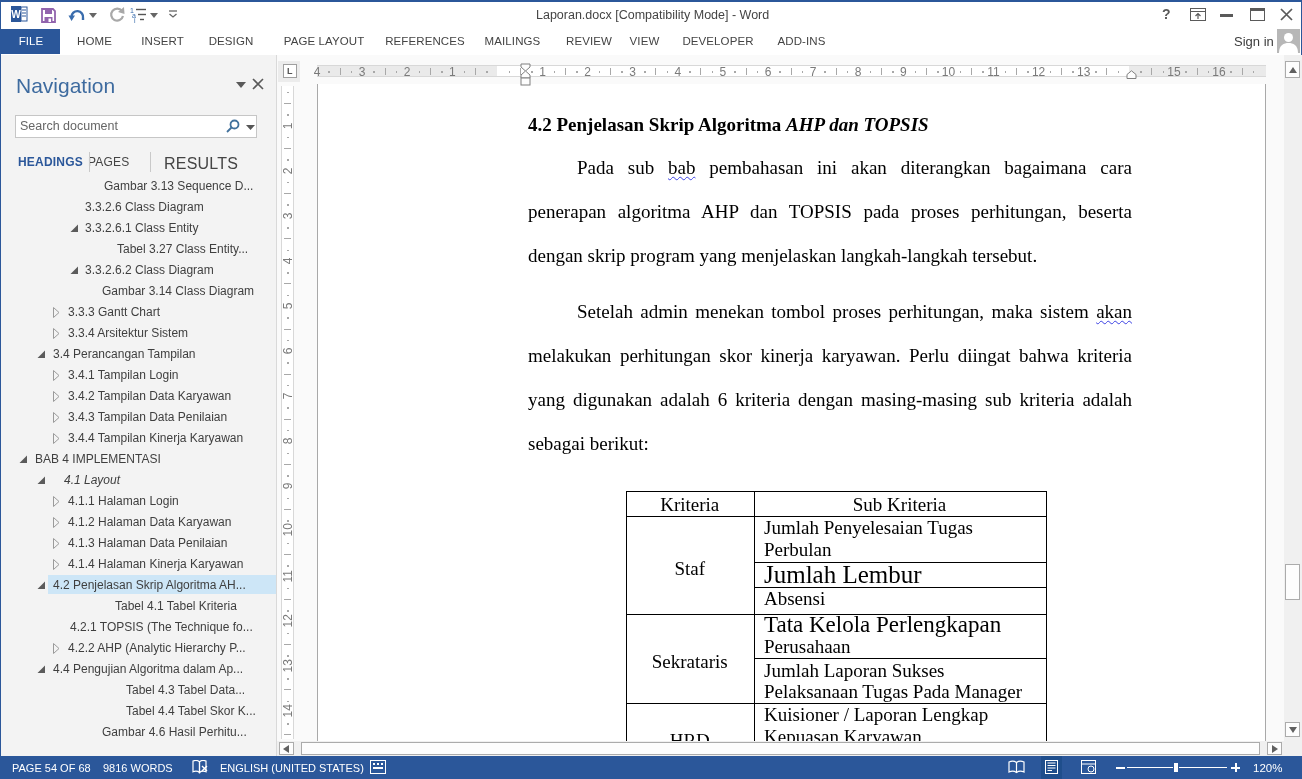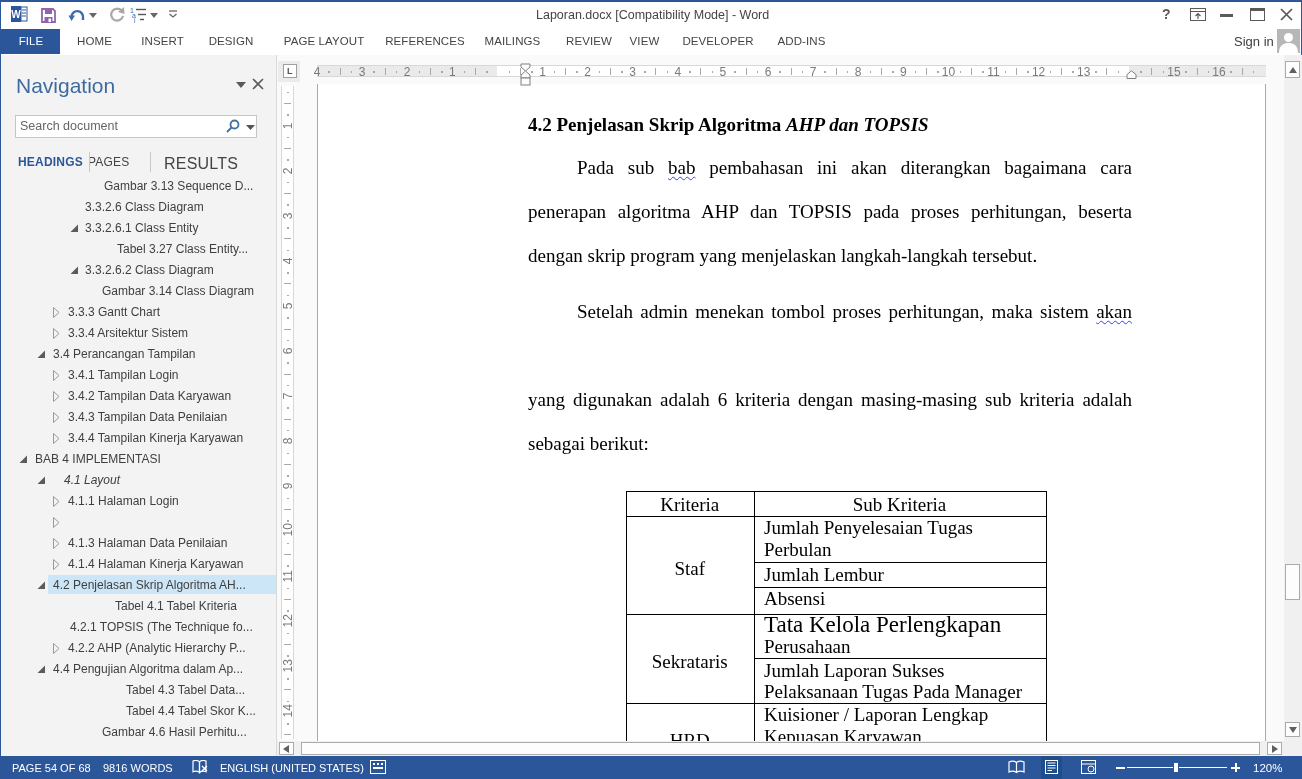--- a/index.html
+++ b/index.html
@@ -167,20 +167,21 @@
       <path d="M8,0.5 L8,8 L0.5,8 Z" fill="#5b5b5b"></path>
     </svg>
 <div class="nrow" style="top:469.5px;padding-left:64px;font-style:italic;">4.1 Layout</div>
 <svg class="a" style="left:53px;top:495.5px;" width="7" height="11" viewBox="0 0 7 11">
       <path d="M0.5,0.5 L6,5.5 L0.5,10.5 Z" fill="none" stroke="#9a9a9a" stroke-width="1"></path>
     </svg>
 <div class="nrow" style="top:490.5px;padding-left:68px;">4.1.1 Halaman Login</div>
 <svg class="a" style="left:53px;top:516.5px;" width="7" height="11" viewBox="0 0 7 11">
       <path d="M0.5,0.5 L6,5.5 L0.5,10.5 Z" fill="none" stroke="#9a9a9a" stroke-width="1"></path>
     </svg>
+<div class="nrow" style="top:511.5px;padding-left:68px;">4.1.2 Halaman Data Karyawan</div>
 <svg class="a" style="left:53px;top:537.5px;" width="7" height="11" viewBox="0 0 7 11">
       <path d="M0.5,0.5 L6,5.5 L0.5,10.5 Z" fill="none" stroke="#9a9a9a" stroke-width="1"></path>
     </svg>
 <div class="nrow" style="top:532.5px;padding-left:68px;">4.1.3 Halaman Data Penilaian</div>
 <svg class="a" style="left:53px;top:558.5px;" width="7" height="11" viewBox="0 0 7 11">
       <path d="M0.5,0.5 L6,5.5 L0.5,10.5 Z" fill="none" stroke="#9a9a9a" stroke-width="1"></path>
     </svg>
 <div class="nrow" style="top:553.5px;padding-left:68px;">4.1.4 Halaman Kinerja Karyawan</div>
 <div class="a" style="left:48px;top:575.0px;width:228px;height:19px;background:#cde6f7;"></div>
 <svg class="a" style="left:37px;top:580.5px;" width="9" height="9" viewBox="0 0 9 9">
@@ -358,41 +359,42 @@
 <div class="tick" style="left:5.5px;top:723.1px;width:2px;height:1.5px;"></div>
 <div class="tick" style="left:3.0px;top:734.4px;width:7px;height:1px;"></div>
 </div>
 <div class="a" style="left:317px;top:84px;width:949px;height:657px;background:#fff;border-left:1px solid #a9a9a9;border-right:1px solid #a9a9a9;overflow:hidden;">
 <div class="a" style="left:-317px;top:-84px;width:1146px;height:779px;margin-top:24px;">
 <div class="a serif" style="left:527px;top:90px;width:604px;font-size:19px;font-weight:bold;color:#000;white-space:nowrap;">4.2 Penjelasan Skrip Algoritma <i>AHP dan TOPSIS</i></div>
 <div class="jl" style="top:132px;"><span style="display:inline-block;width:49px;"></span>Pada sub <span class="wavy">bab</span> pembahasan ini akan diterangkan bagaimana cara</div>
 <div class="jl" style="top:176px;">penerapan algoritma AHP dan TOPSIS pada proses perhitungan, beserta</div>
 <div class="jl last" style="top:220px;">dengan skrip program yang menjelaskan langkah-langkah tersebut.</div>
 <div class="jl" style="top:276px;"><span style="display:inline-block;width:49px;"></span>Setelah admin menekan tombol proses perhitungan, maka sistem <span class="wavy">akan</span></div>
+<div class="jl" style="top:320px;">melakukan perhitungan skor kinerja karyawan. Perlu diingat bahwa kriteria</div>
 <div class="jl" style="top:364px;">yang digunakan adalah 6 kriteria dengan masing-masing sub kriteria adalah</div>
 <div class="jl last" style="top:408px;">sebagai berikut:</div>
 <div class="a" style="left:625px;top:467px;width:1px;height:275px;background:#000;"></div>
 <div class="a" style="left:752.5px;top:467px;width:1px;height:275px;background:#000;"></div>
 <div class="a" style="left:1044.5px;top:467px;width:1px;height:275px;background:#000;"></div>
 <div class="a" style="left:625px;top:467px;width:420.5px;height:1px;background:#000;"></div>
 <div class="a" style="left:625px;top:492px;width:420.5px;height:1px;background:#000;"></div>
 <div class="a" style="left:625px;top:590px;width:420.5px;height:1px;background:#000;"></div>
 <div class="a" style="left:625px;top:679px;width:420.5px;height:1px;background:#000;"></div>
 <div class="a" style="left:752.5px;top:537.5px;width:293.0px;height:1px;background:#000;"></div>
 <div class="a" style="left:752.5px;top:563px;width:293.0px;height:1px;background:#000;"></div>
 <div class="a" style="left:752.5px;top:633.5px;width:293.0px;height:1px;background:#000;"></div>
 <div class="a" style="left:752.5px;top:722px;width:293.0px;height:1px;background:#000;"></div>
 <div class="a serif" style="left:625px;top:469.5px;width:127.5px;text-align:center;font-size:19px;line-height:22px;color:#000;">Kriteria</div>
 <div class="a serif" style="left:625px;top:533.5px;width:127.5px;text-align:center;font-size:19px;line-height:22px;color:#000;">Staf</div>
 <div class="a serif" style="left:625px;top:626.5px;width:127.5px;text-align:center;font-size:19px;line-height:22px;color:#000;">Sekrataris</div>
 <div class="a serif" style="left:625px;top:706px;width:127.5px;text-align:center;font-size:19px;line-height:22px;color:#000;">HRD</div>
 <div class="a serif" style="left:752.5px;top:469.5px;width:292.0px;text-align:center;font-size:19px;line-height:22px;color:#000;">Sub Kriteria</div>
 <div class="a serif" style="left:763px;top:492.5px;font-size:19px;line-height:22px;color:#000;white-space:nowrap;">Jumlah Penyelesaian Tugas</div>
 <div class="a serif" style="left:763px;top:514.5px;font-size:19px;line-height:22px;color:#000;white-space:nowrap;">Perbulan</div>
-<div class="a serif" style="left:763px;top:539.5px;font-size:19px;line-height:22px;color:#000;white-space:nowrap;">Jumlah Lembur</div>
+<div class="a serif" style="left:763px;top:539.5px;font-size:25px;line-height:22px;color:#000;white-space:nowrap;">Jumlah Lembur</div>
 <div class="a serif" style="left:763px;top:563.5px;font-size:19px;line-height:22px;color:#000;white-space:nowrap;">Absensi</div>
 <div class="a serif" style="left:763px;top:589.5px;font-size:23px;line-height:22px;color:#000;white-space:nowrap;">Tata Kelola Perlengkapan</div>
 <div class="a serif" style="left:763px;top:612px;font-size:19px;line-height:22px;color:#000;white-space:nowrap;">Perusahaan</div>
 <div class="a serif" style="left:763px;top:635.5px;font-size:19px;line-height:22px;color:#000;white-space:nowrap;">Jumlah Laporan Sukses</div>
 <div class="a serif" style="left:763px;top:657px;font-size:19px;line-height:22px;color:#000;white-space:nowrap;">Pelaksanaan Tugas Pada Manager</div>
 <div class="a serif" style="left:763px;top:680px;font-size:19px;line-height:22px;color:#000;white-space:nowrap;">Kuisioner / Laporan Lengkap</div>
 <div class="a serif" style="left:763px;top:702px;font-size:19px;line-height:22px;color:#000;white-space:nowrap;">Kepuasan Karyawan</div>
 <div class="a serif" style="left:763px;top:724px;font-size:19px;line-height:22px;color:#000;white-space:nowrap;">Daftar Pertanyaan</div>
 </div>
     </div>

